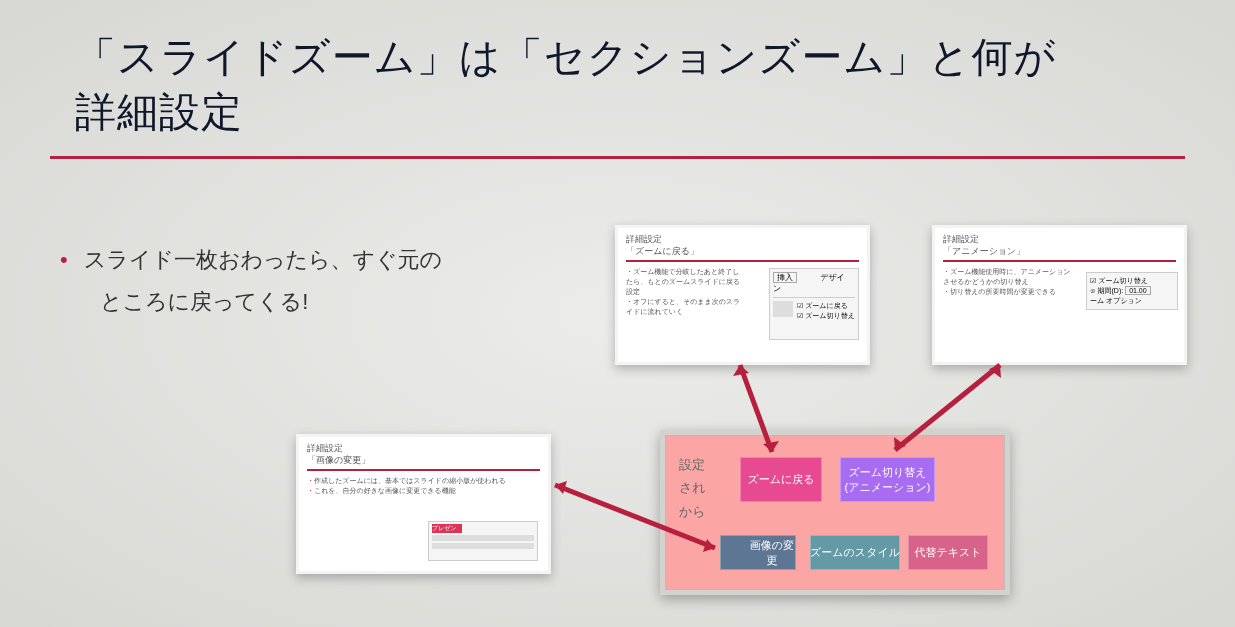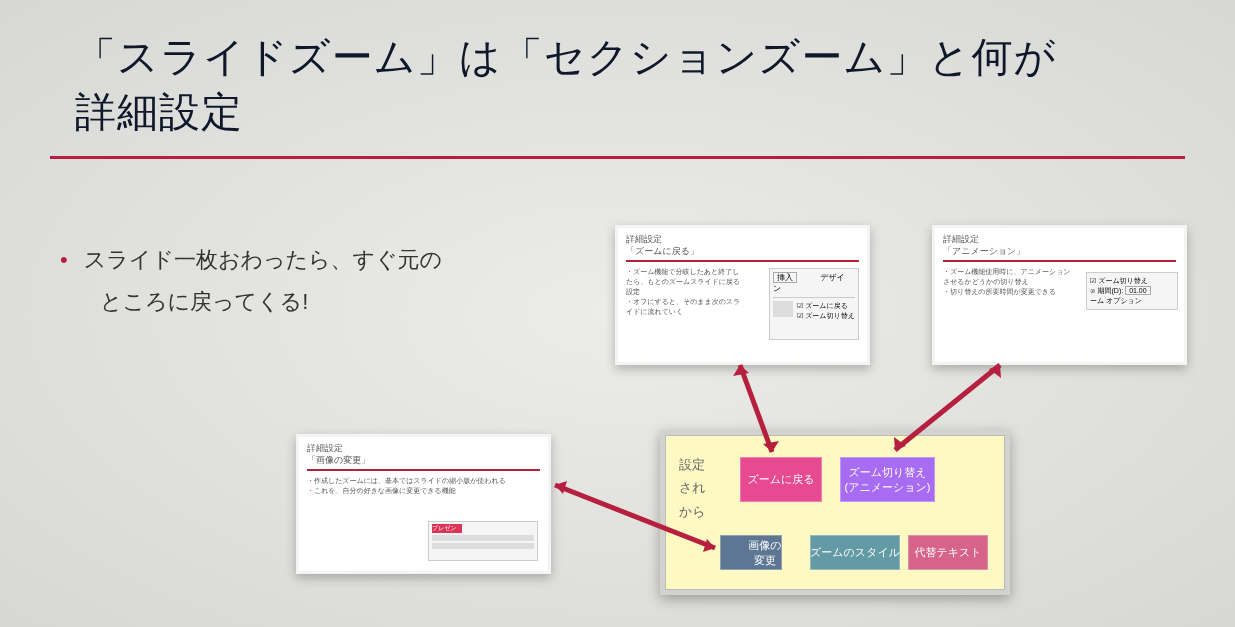--- a/index.html
+++ b/index.html
@@ -65,21 +65,21 @@
     font-size:8px;
     padding:2px 3px;
   }
 
   .central {
     position: absolute;
     top: 430px;
     left: 660px;
     width: 350px;
     height: 165px;
-    background:#fef9c3;
+    background:#fca5a5;
     border:5px solid #d2d2cf;
     box-shadow: 0 4px 12px rgba(0,0,0,0.3), inset 0 0 0 1px #bbb;
     padding: 12px 10px;
   }
   .central .side { position:absolute; left:14px; top:18px; font-size:13px; color:#666; line-height:1.8;}
   .tile {
     position:absolute;
     color:#fff;
     font-size:11px;
     display:flex;
@@ -166,21 +166,21 @@
 <div class="central">
   <div class="side">
     <div>設定</div>
     <div>され</div>
     <div>から</div>
   </div>
   <div class="tile" style="top:22px; left:75px; width:82px; height:45px; background:#e84a91;">ズームに戻る</div>
   <div class="tile" style="top:22px; left:175px; width:95px; height:45px; background:#a86cf2;">
     <span><span>ズーム切り替え</span><br><span>(アニメーション)</span></span>
   </div>
-  <div class="tile" style="top:100px; left:55px; width:62px; height:35px; background:#5d7694;padding-left:28px;">画像の変更</div>
+  <div class="tile" style="top:100px; left:55px; width:76px; height:35px; background:#5d7694;padding-left:28px;">画像の変更</div>
   <div class="tile" style="top:100px; left:145px; width:90px; height:35px; background:#639aa5;">ズームのスタイル</div>
   <div class="tile" style="top:100px; left:243px; width:80px; height:35px; background:#d7638a;">代替テキスト</div>
 </div>
 
 <svg class="arrow" style="top:0;left:0;width:1235px;height:627px;">
 
   <line x1="740" y1="365" x2="772" y2="452"></line>
   <polygon points="740,365 749,373 733,376"></polygon>
   <polygon points="772,452 763,444 779,441"></polygon>
 

